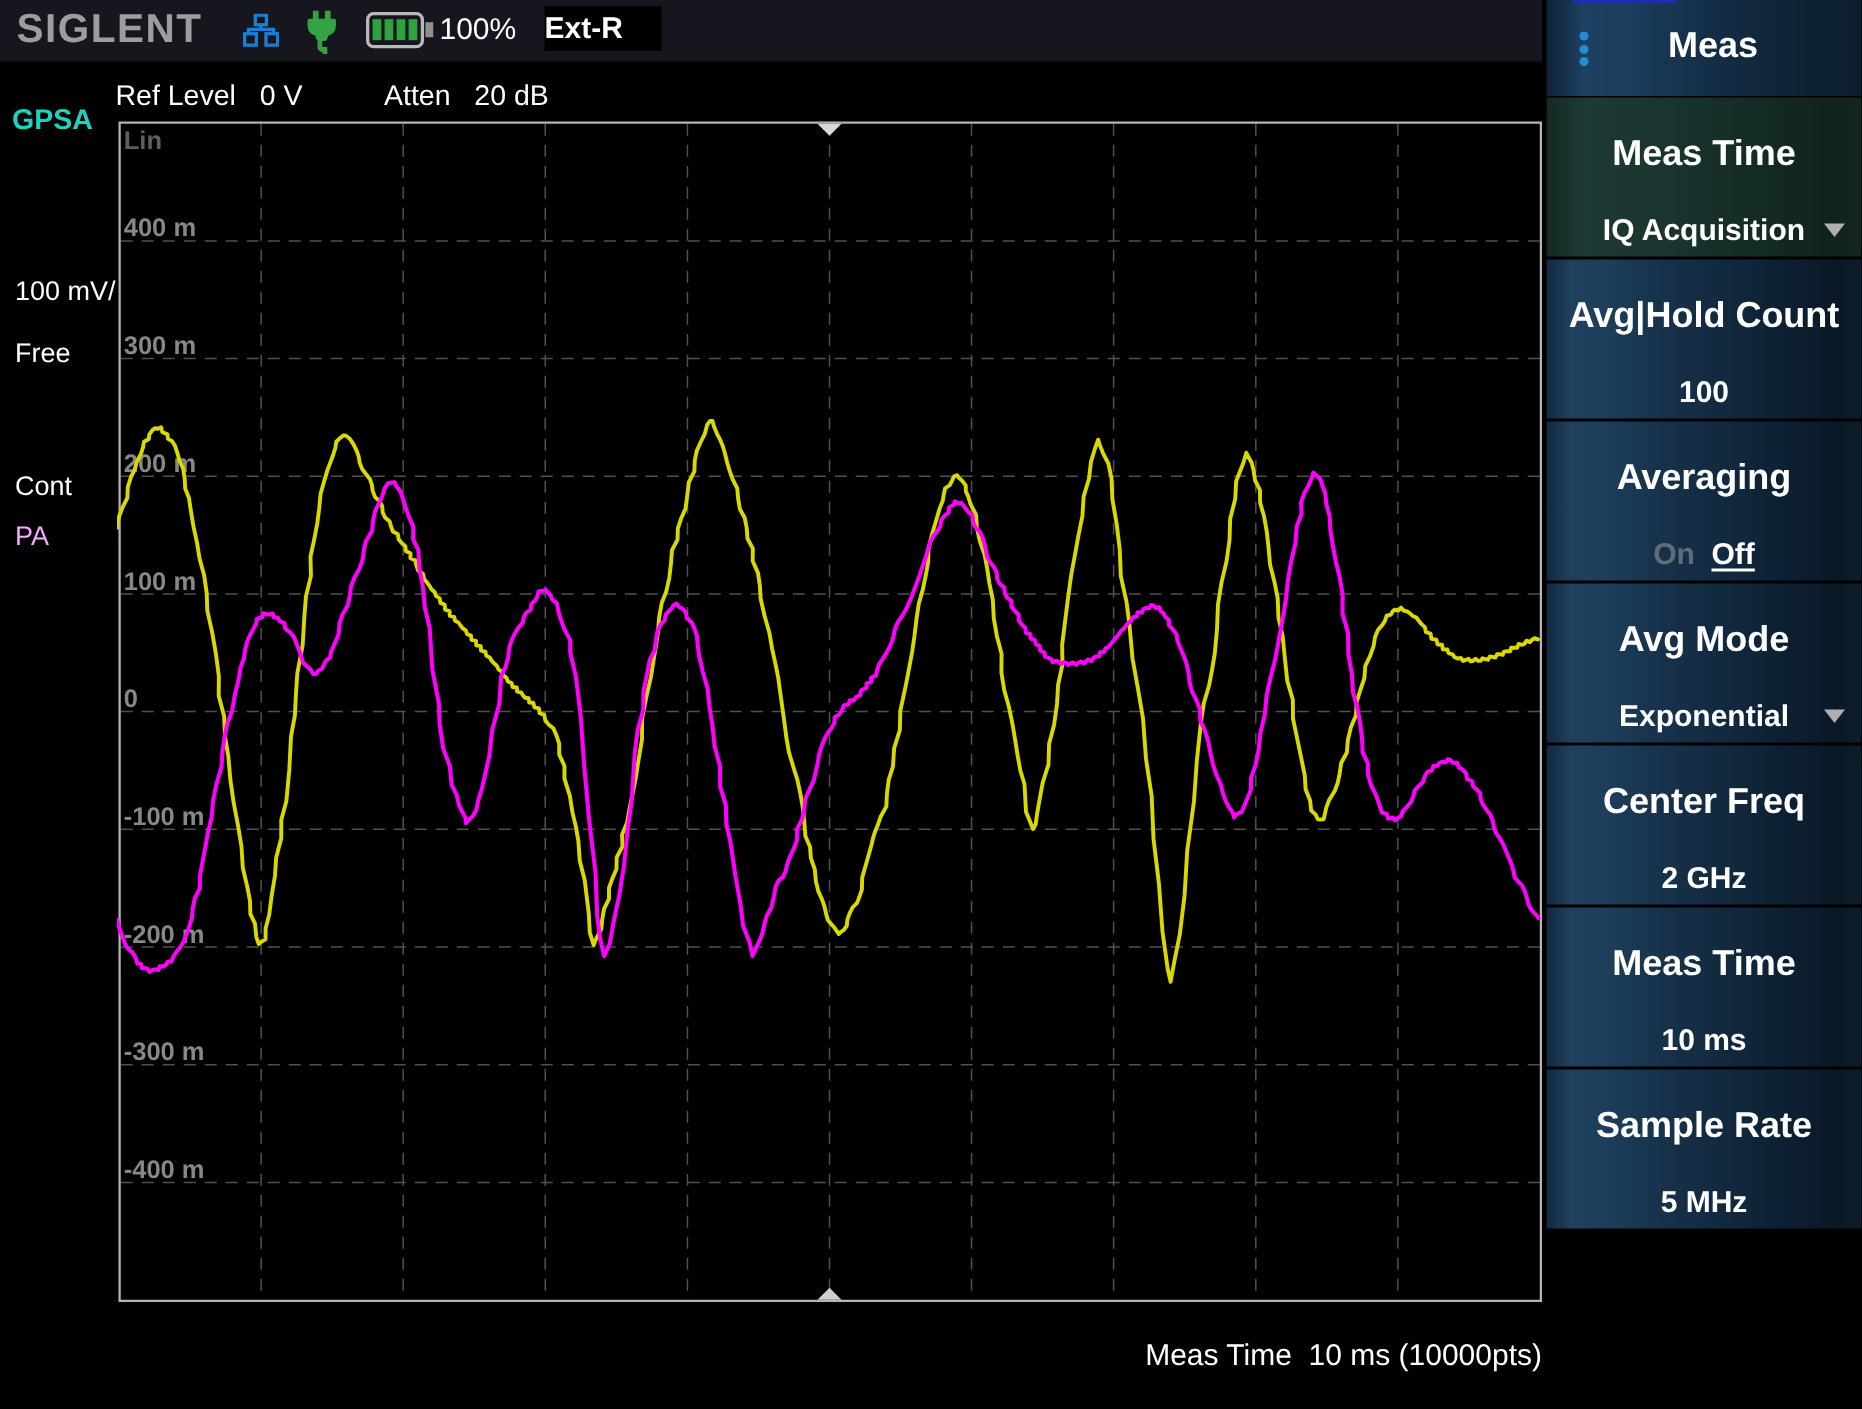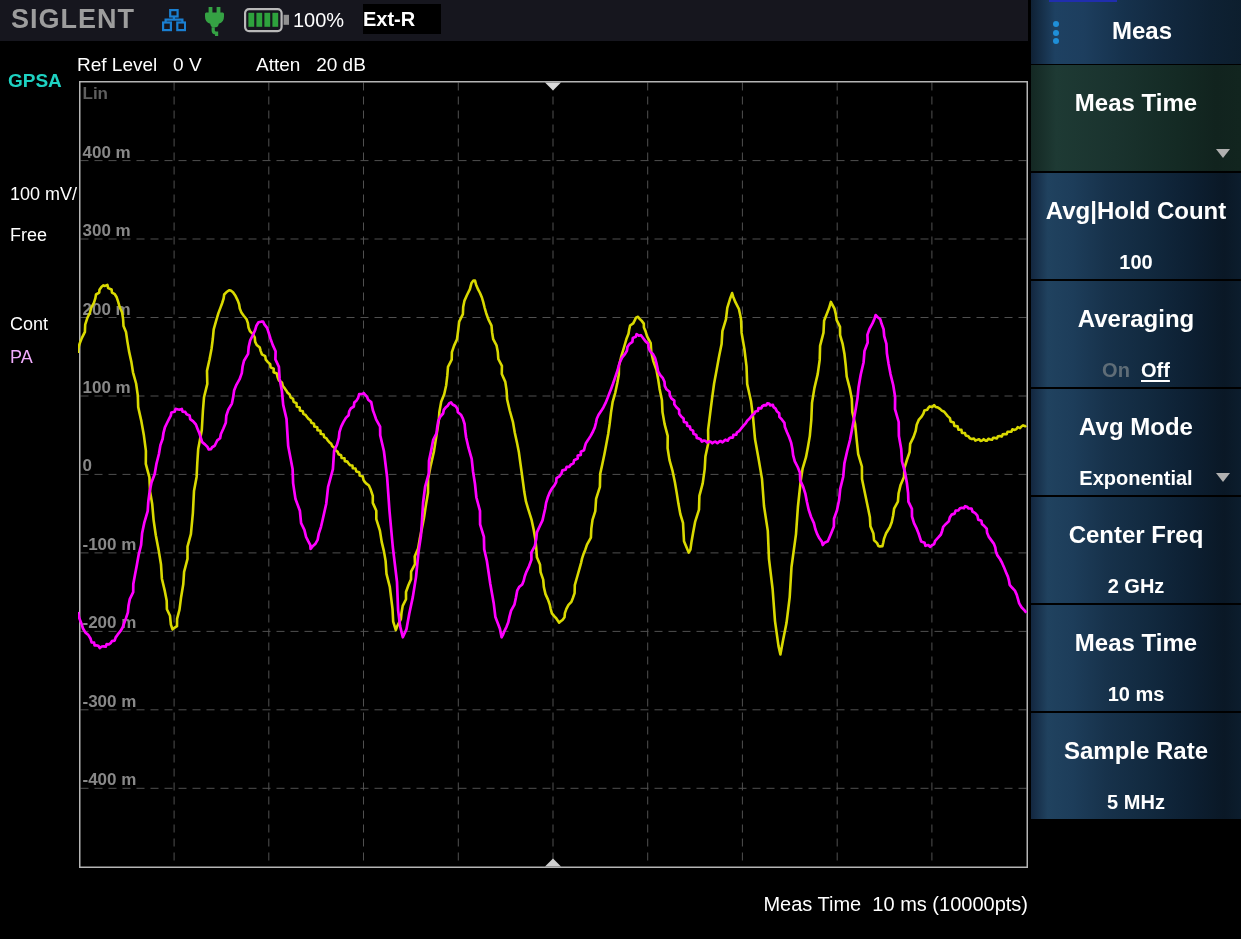--- a/index.html
+++ b/index.html
@@ -107,20 +107,21 @@
 <div class="abs" id="side">
   <div class="abs" id="shead">
     <div class="abs" id="sblue"></div>
     <div class="dot" style="top:21px"></div>
     <div class="dot" style="top:29.7px"></div>
     <div class="dot" style="top:38.4px"></div>
     <div class="t">Meas</div>
   </div>
   <div class="btn sel" style="top:65px">
         <div class="ti">Meas Time</div>
+        <div class="va">IQ Acquisition</div>
         <div class="tri" style="left:185px;top:84px"></div>
       </div>
   <div class="btn" style="top:173px">
         <div class="ti">Avg|Hold Count</div>
         <div class="va">100</div>
       </div>
   <div class="btn" style="top:389px">
         <div class="ti">Avg Mode</div>
         <div class="va">Exponential</div>
         <div class="tri" style="left:185px;top:84px"></div>

